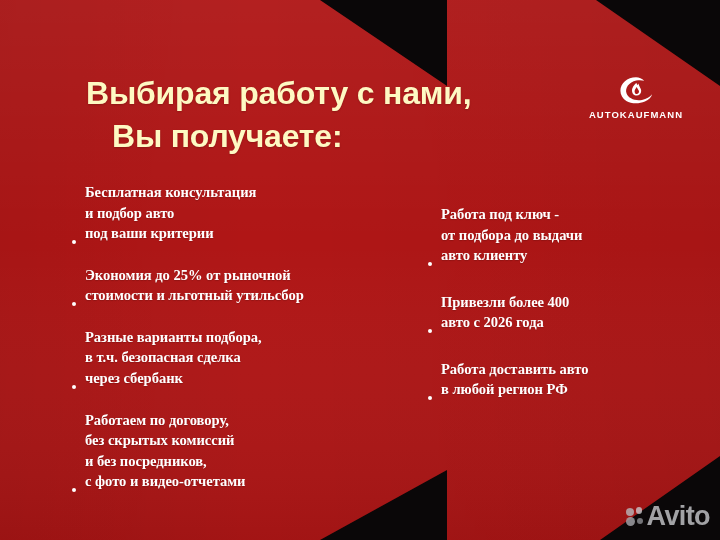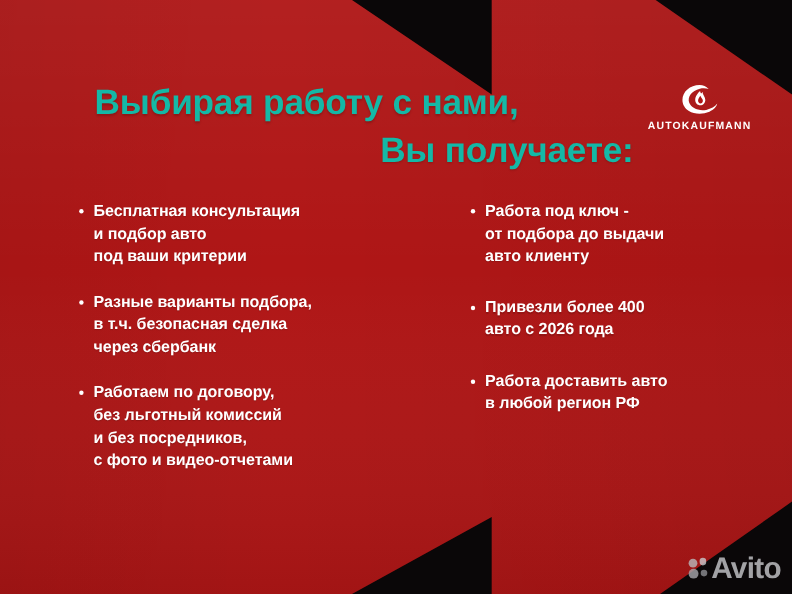--- a/index.html
+++ b/index.html
@@ -23,28 +23,28 @@
     height: 540px;
     display: block;
   }
 
   
   .headline {
     position: absolute;
     left: 86px;
     top: 72px;
     width: 490px;
-    color: #14b8a6;
+    color: #fef9c3;
     font-size: 32px;
     font-weight: bold;
     line-height: 1.34;
     letter-spacing: -0.2px;
     text-shadow: 0 1px 2px rgba(0,0,0,.18);
   }
-  .headline .l2 { display: block; padding-left: 26px; text-align: right; }
+  .headline .l2 { display: block; padding-left: 26px; }
 
   
   .logo {
     position: absolute;
     left: 578px;
     top: 76px;
     width: 116px;
     text-align: center;
     color: #ffffff;
   }
@@ -61,26 +61,27 @@
   
   .cols {
     position: absolute;
     left: 72px;
     top: 182px;
     width: 620px;
     display: flex;
     gap: 26px;
   }
   .col-left  { width: 330px; }
-  .col-right { width: 264px; }
+  .col-right { width: 264px; margin-top: 22px; }
 
   .bullet {
     display: flex;
-    align-items: flex-start;
+    align-items: flex-end;
     margin-bottom: 21px;
+    font-family: Liberation Serif, serif;
   }
   .col-right .bullet { margin-bottom: 26px; }
   .bullet:last-child { margin-bottom: 0; }
 
   .dot {
     flex: 0 0 auto;
     width: 4px;
     height: 4px;
     border-radius: 50%;
     background: #ffffff;
@@ -181,28 +182,33 @@
 
     <div class="col-left">
       <div class="bullet">
         <span class="dot"></span>
         <span class="btext">Бесплатная консультация
 и подбор авто
 под ваши критерии</span>
       </div>
       <div class="bullet">
         <span class="dot"></span>
+        <span class="btext">Экономия до 25% от рыночной
+стоимости и льготный утильсбор</span>
+      </div>
+      <div class="bullet">
+        <span class="dot"></span>
         <span class="btext">Разные варианты подбора,
 в т.ч. безопасная сделка
 через сбербанк</span>
       </div>
       <div class="bullet">
         <span class="dot"></span>
         <span class="btext">Работаем по договору,
-без льготный комиссий
+без скрытых комиссий
 и без посредников,
 с фото и видео-отчетами</span>
       </div>
     </div>
 
     <div class="col-right">
       <div class="bullet">
         <span class="dot"></span>
         <span class="btext">Работа под ключ -
 от подбора до выдачи

